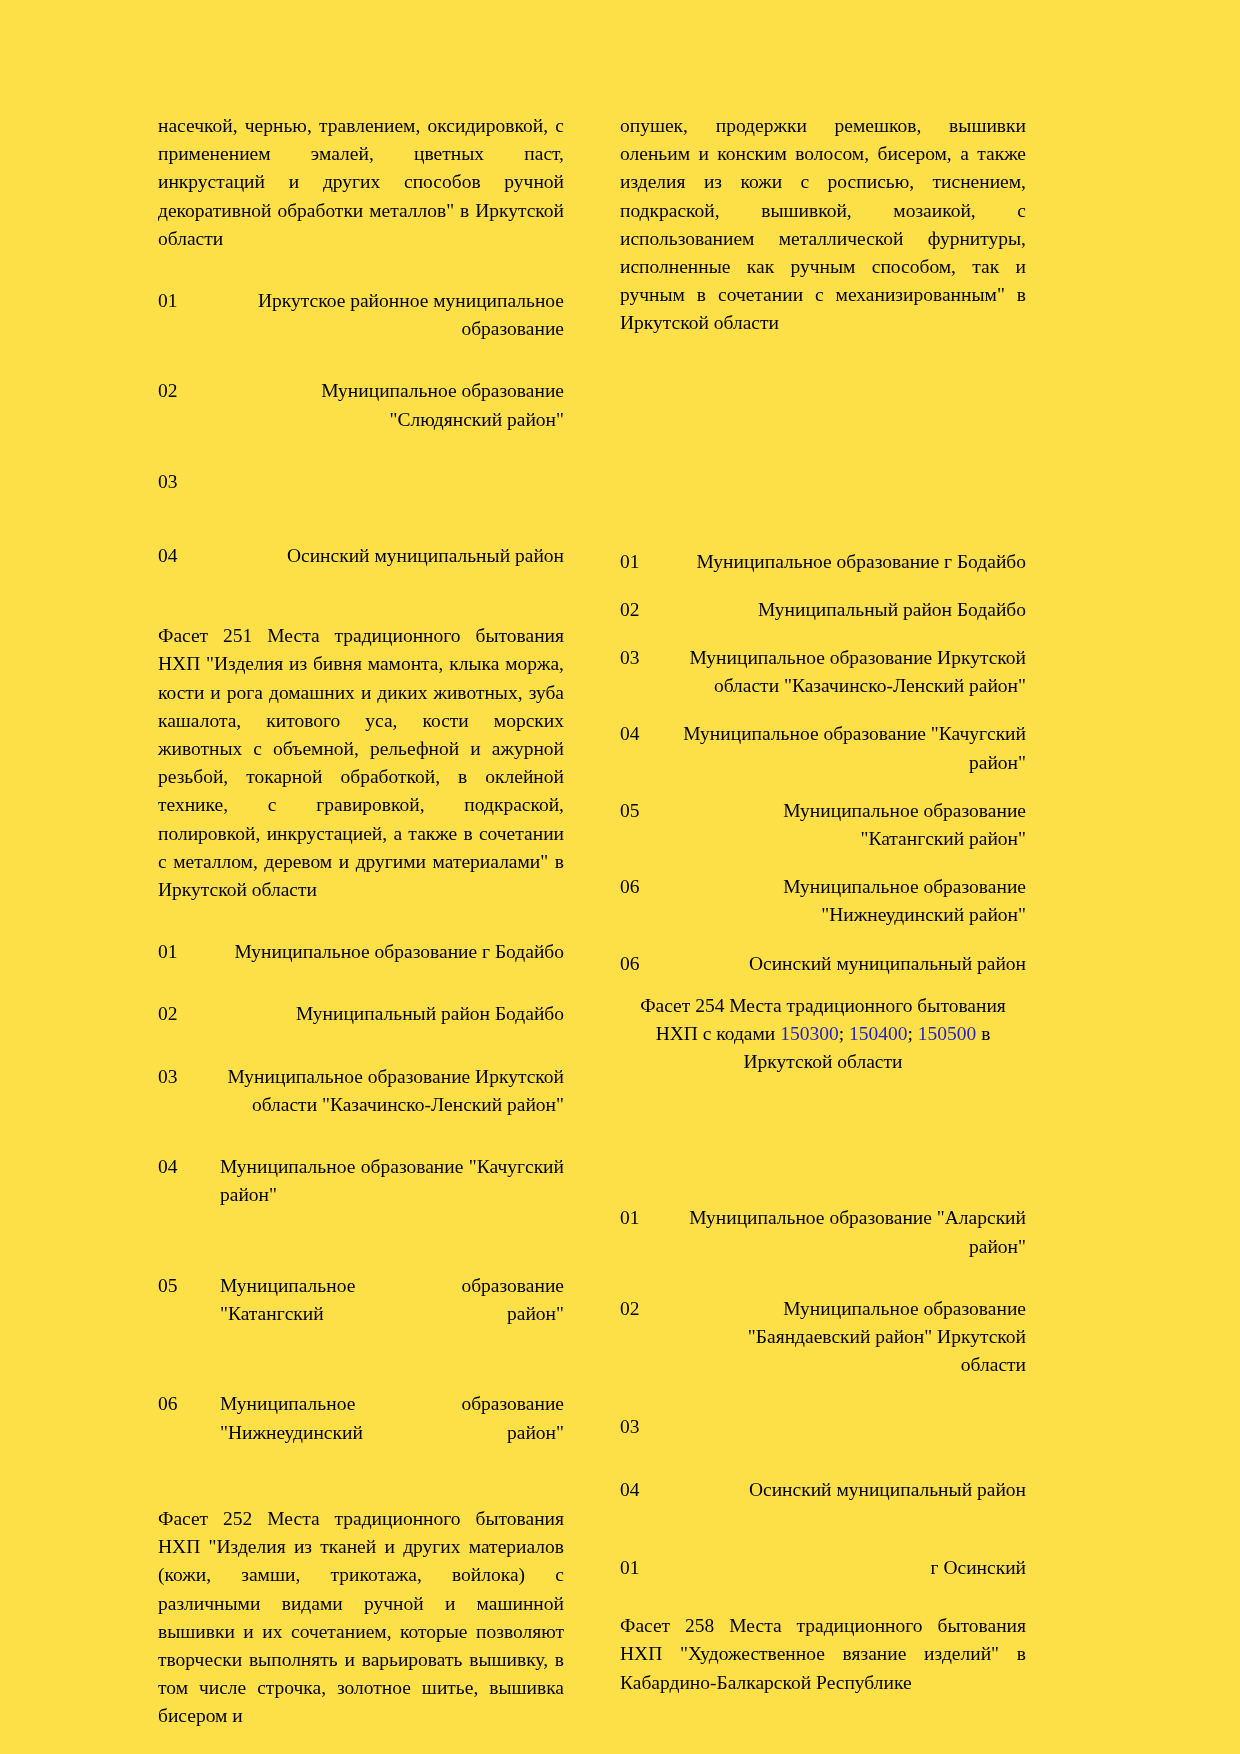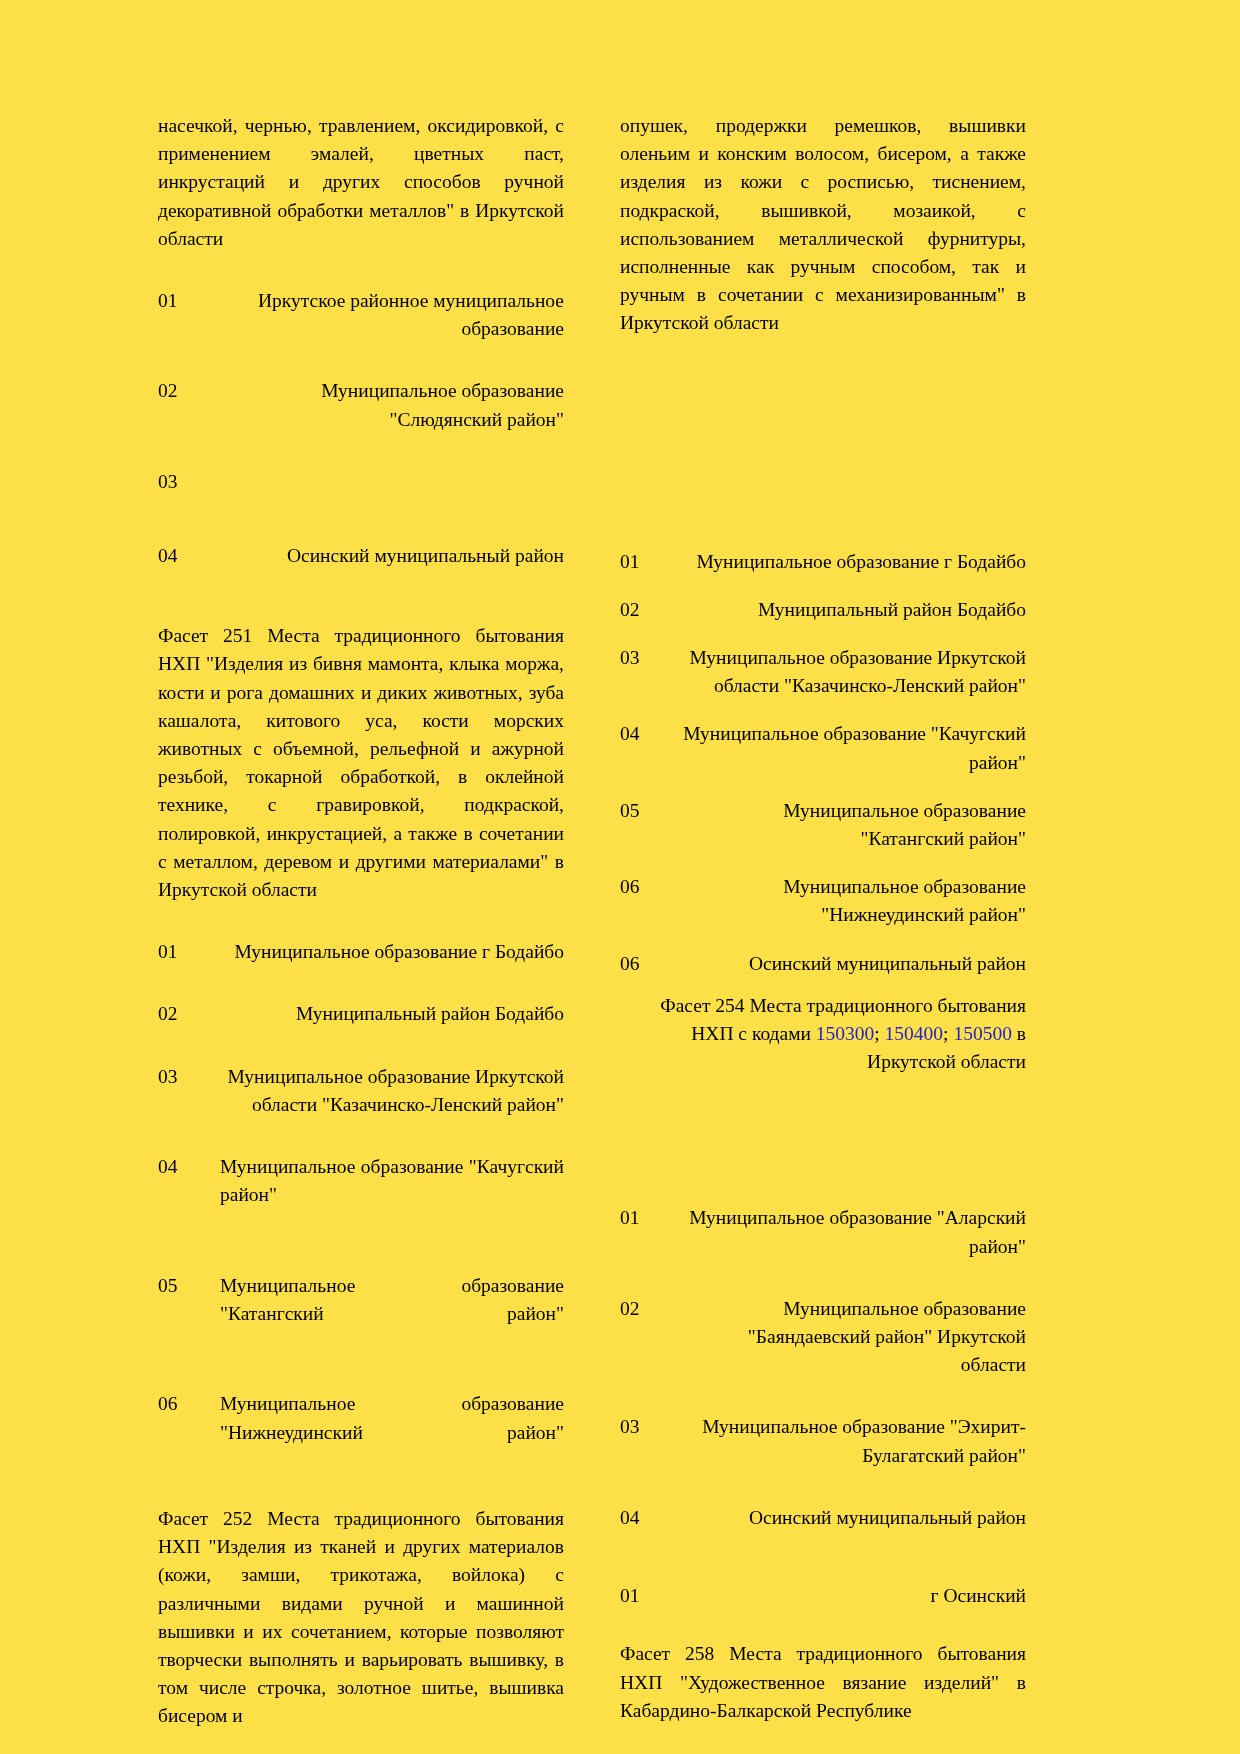--- a/index.html
+++ b/index.html
@@ -185,39 +185,38 @@
         <span class="label">Муниципальное образование "Нижнеудинский район"</span>
       </div>
 
       <div class="entry tight">
         <span class="code">06</span>
         <span class="label">Осинский муниципальный район</span>
       </div>
 
       <div class="spacer-sm"></div>
 
-      <p class="para" style="text-align:right">
+      <p class="para" style="text-align:center">
         <span>Фасет 254 Места традиционного бытования НХП с кодами </span><span class="code-link">150300</span><span>; </span><span class="code-link">150400</span><span>; </span><span class="code-link">150500</span><span> в Иркутской области</span>
       </p>
 
       <div class="spacer-xxl"></div>
 
       <div class="entry tight">
         <span class="code">01</span>
         <span class="label">Муниципальное образование "Аларский район"</span>
       </div>
 
       <div class="entry loose">
         <span class="code">02</span>
         <span class="label">Муниципальное образование "Баяндаевский район" Иркутской области</span>
       </div>
 
       <div class="entry loose">
         <span class="code">03</span>
-        <span class="label">Муниципальное образование "Эхирит-Булагатский район"</span>
       </div>
 
       <div class="entry loose">
         <span class="code">04</span>
         <span class="label">Осинский муниципальный район</span>
       </div>
 
       <div class="spacer-md"></div>
 
 

